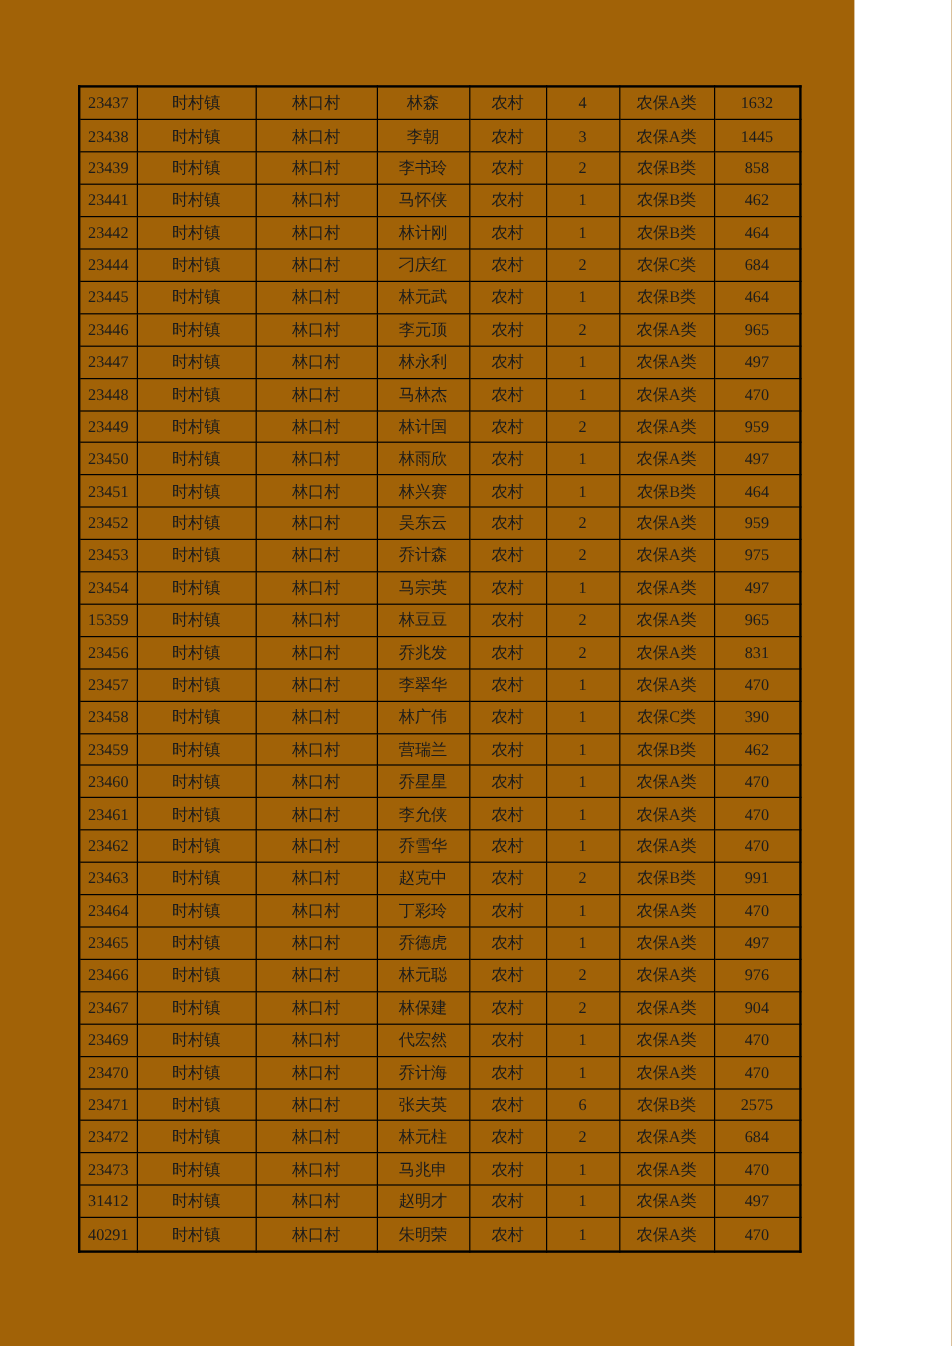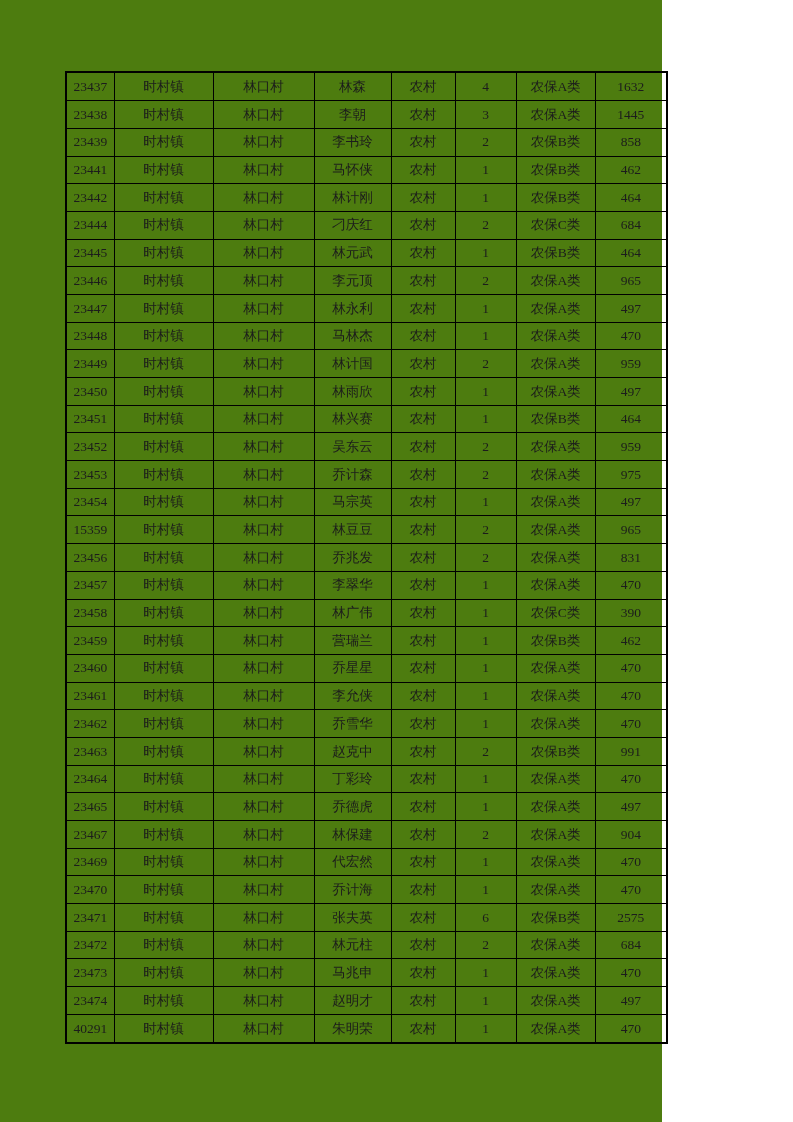--- a/index.html
+++ b/index.html
@@ -10,23 +10,23 @@
     width: 793px;
     height: 1122px;
     background: #ffffff;
     position: relative;
     font-family: "Liberation Serif", "DejaVu Serif", serif;
     overflow: hidden;
   }
   .page {
     position: absolute;
     left: 0; top: 0;
-    width: 662px;
+    width: 712px;
     height: 1122px;
-    background: #4d7c0f;
+    background: #a16207;
   }
   table.sheet-table {
     position: absolute;
     left: 65px;
     top: 71px;
     width: 601px;
     height: 973px;
     border-collapse: collapse;
     table-layout: fixed;
     border: 2px solid #000000;
@@ -323,20 +323,30 @@
           <td>23465</td>
           <td>时村镇</td>
           <td>林口村</td>
           <td>乔德虎</td>
           <td>农村</td>
           <td>1</td>
           <td>农保A类</td>
           <td>497</td>
         </tr>
         <tr>
+          <td>23466</td>
+          <td>时村镇</td>
+          <td>林口村</td>
+          <td>林元聪</td>
+          <td>农村</td>
+          <td>2</td>
+          <td>农保A类</td>
+          <td>976</td>
+        </tr>
+        <tr>
           <td>23467</td>
           <td>时村镇</td>
           <td>林口村</td>
           <td>林保建</td>
           <td>农村</td>
           <td>2</td>
           <td>农保A类</td>
           <td>904</td>
         </tr>
         <tr>
@@ -383,21 +393,21 @@
           <td>23473</td>
           <td>时村镇</td>
           <td>林口村</td>
           <td>马兆申</td>
           <td>农村</td>
           <td>1</td>
           <td>农保A类</td>
           <td>470</td>
         </tr>
         <tr>
-          <td>23474</td>
+          <td>31412</td>
           <td>时村镇</td>
           <td>林口村</td>
           <td>赵明才</td>
           <td>农村</td>
           <td>1</td>
           <td>农保A类</td>
           <td>497</td>
         </tr>
         <tr>
           <td>40291</td>

